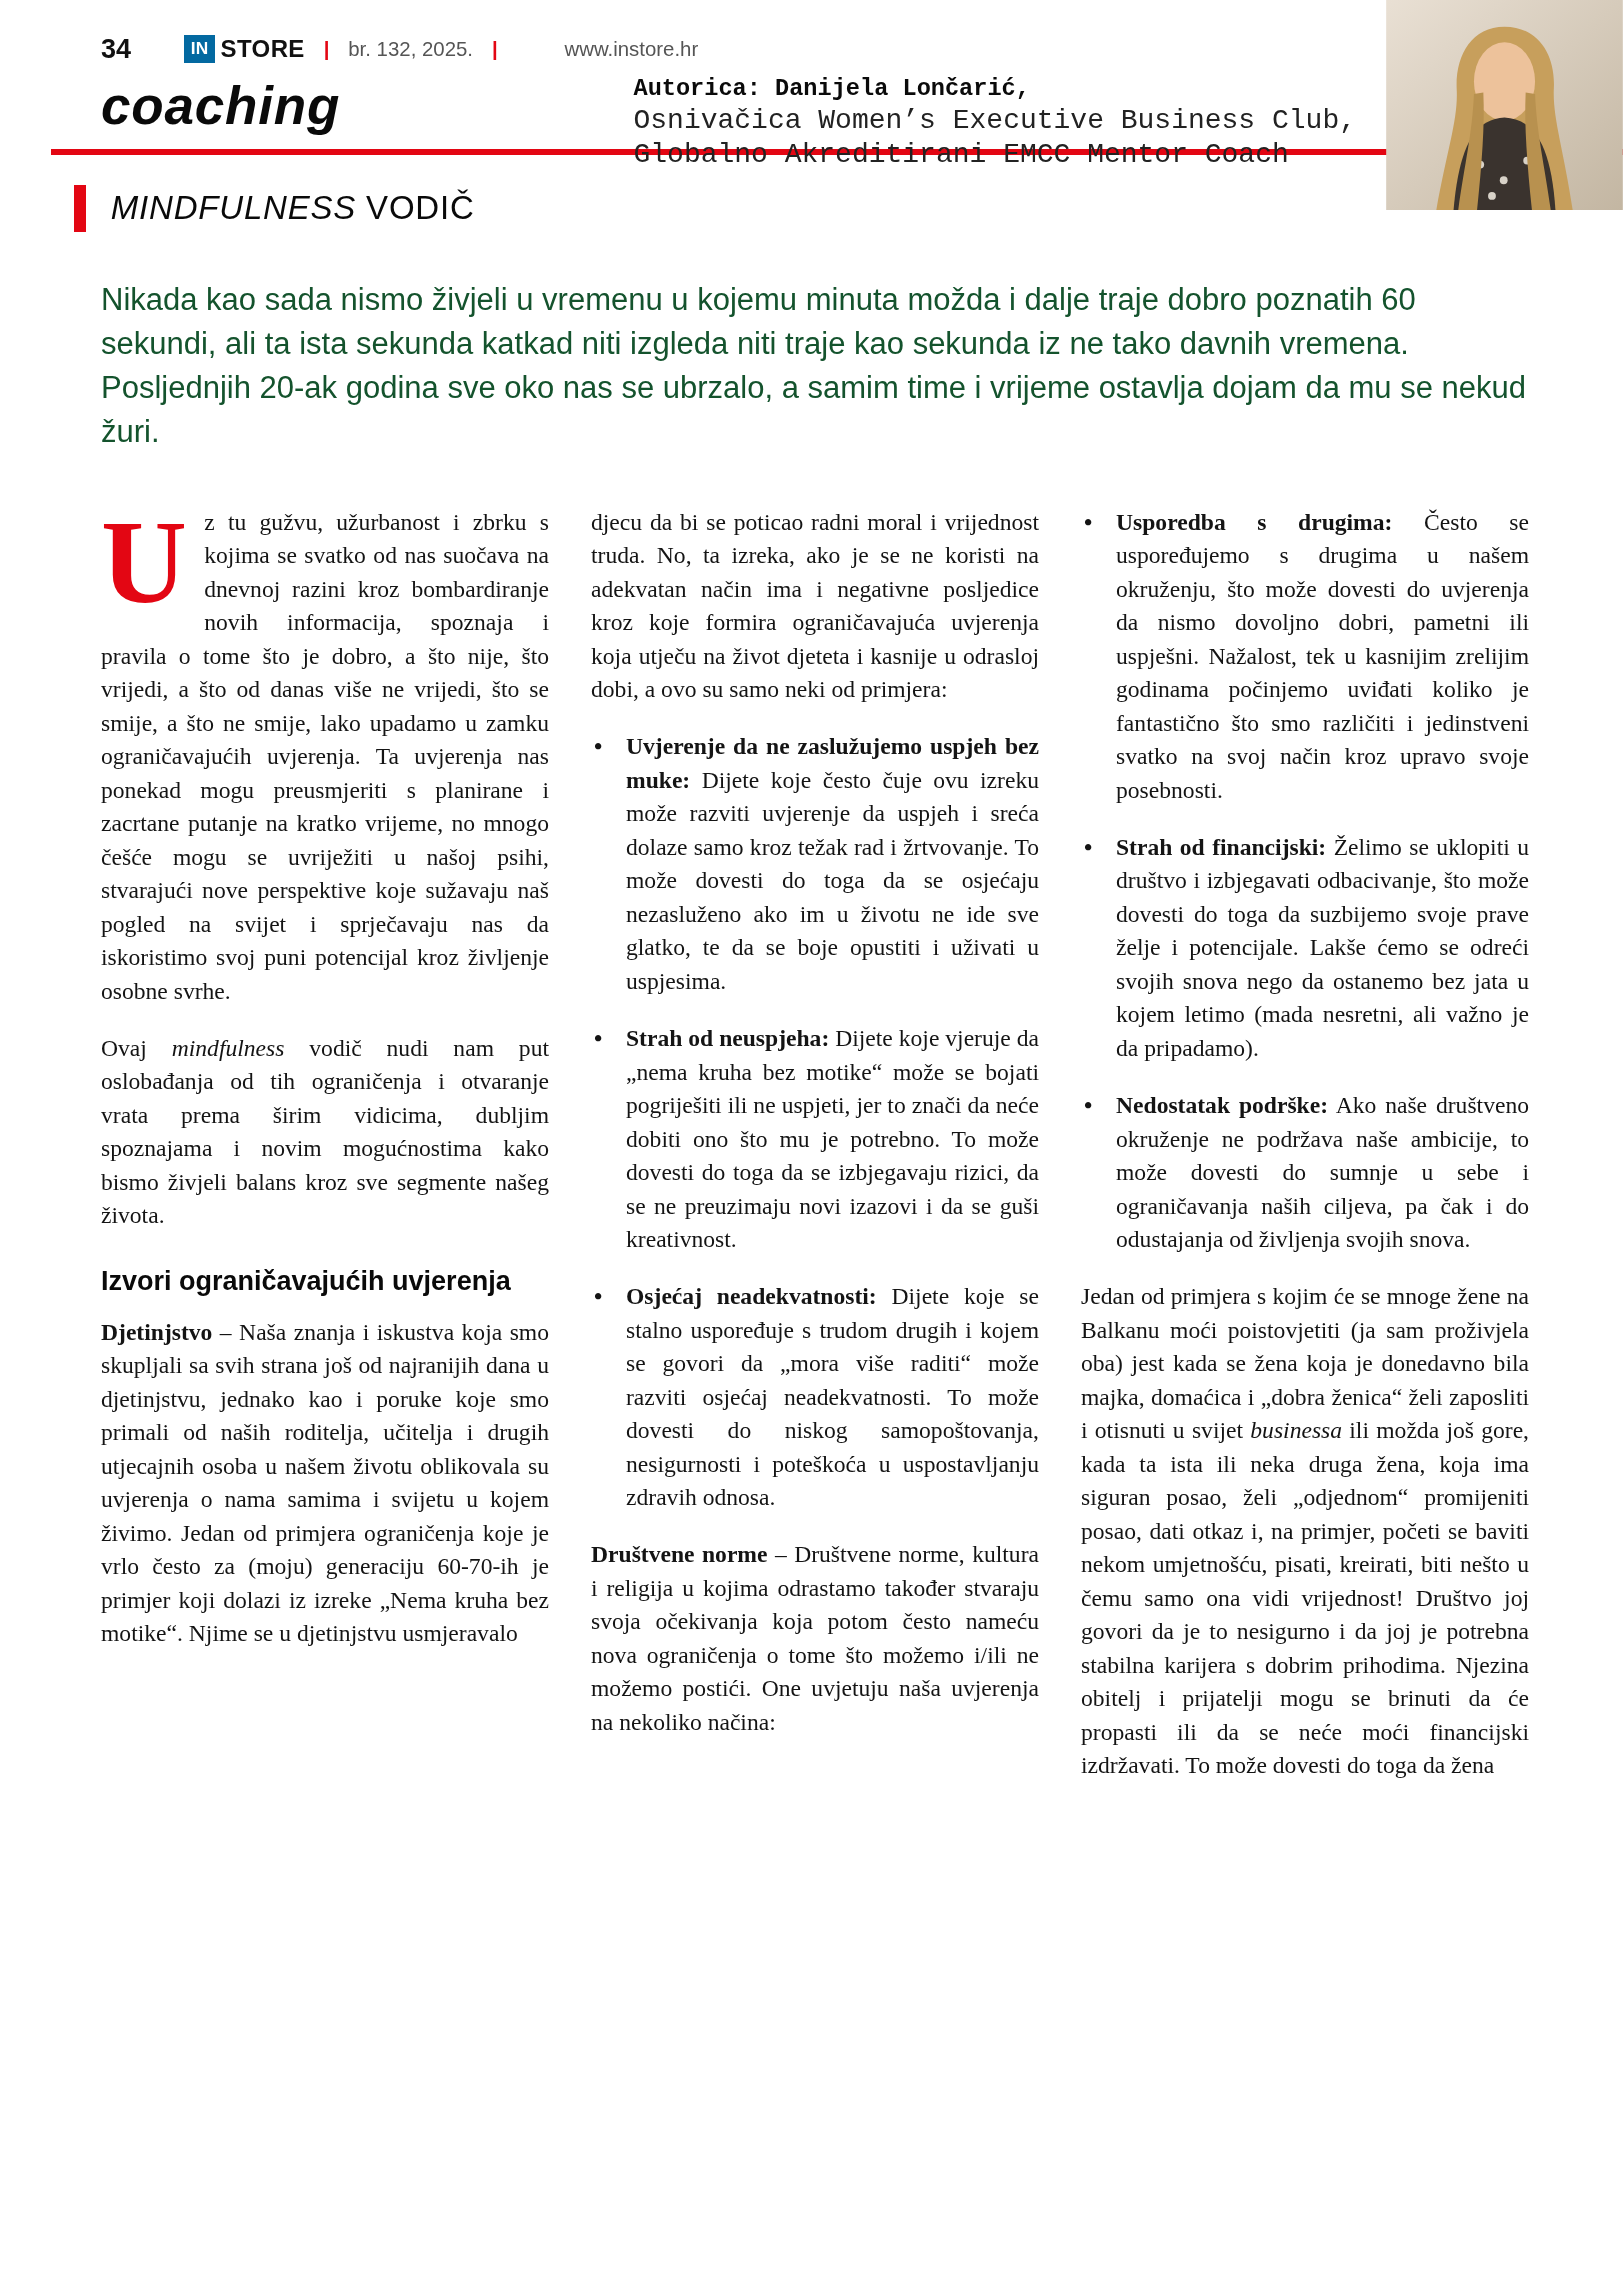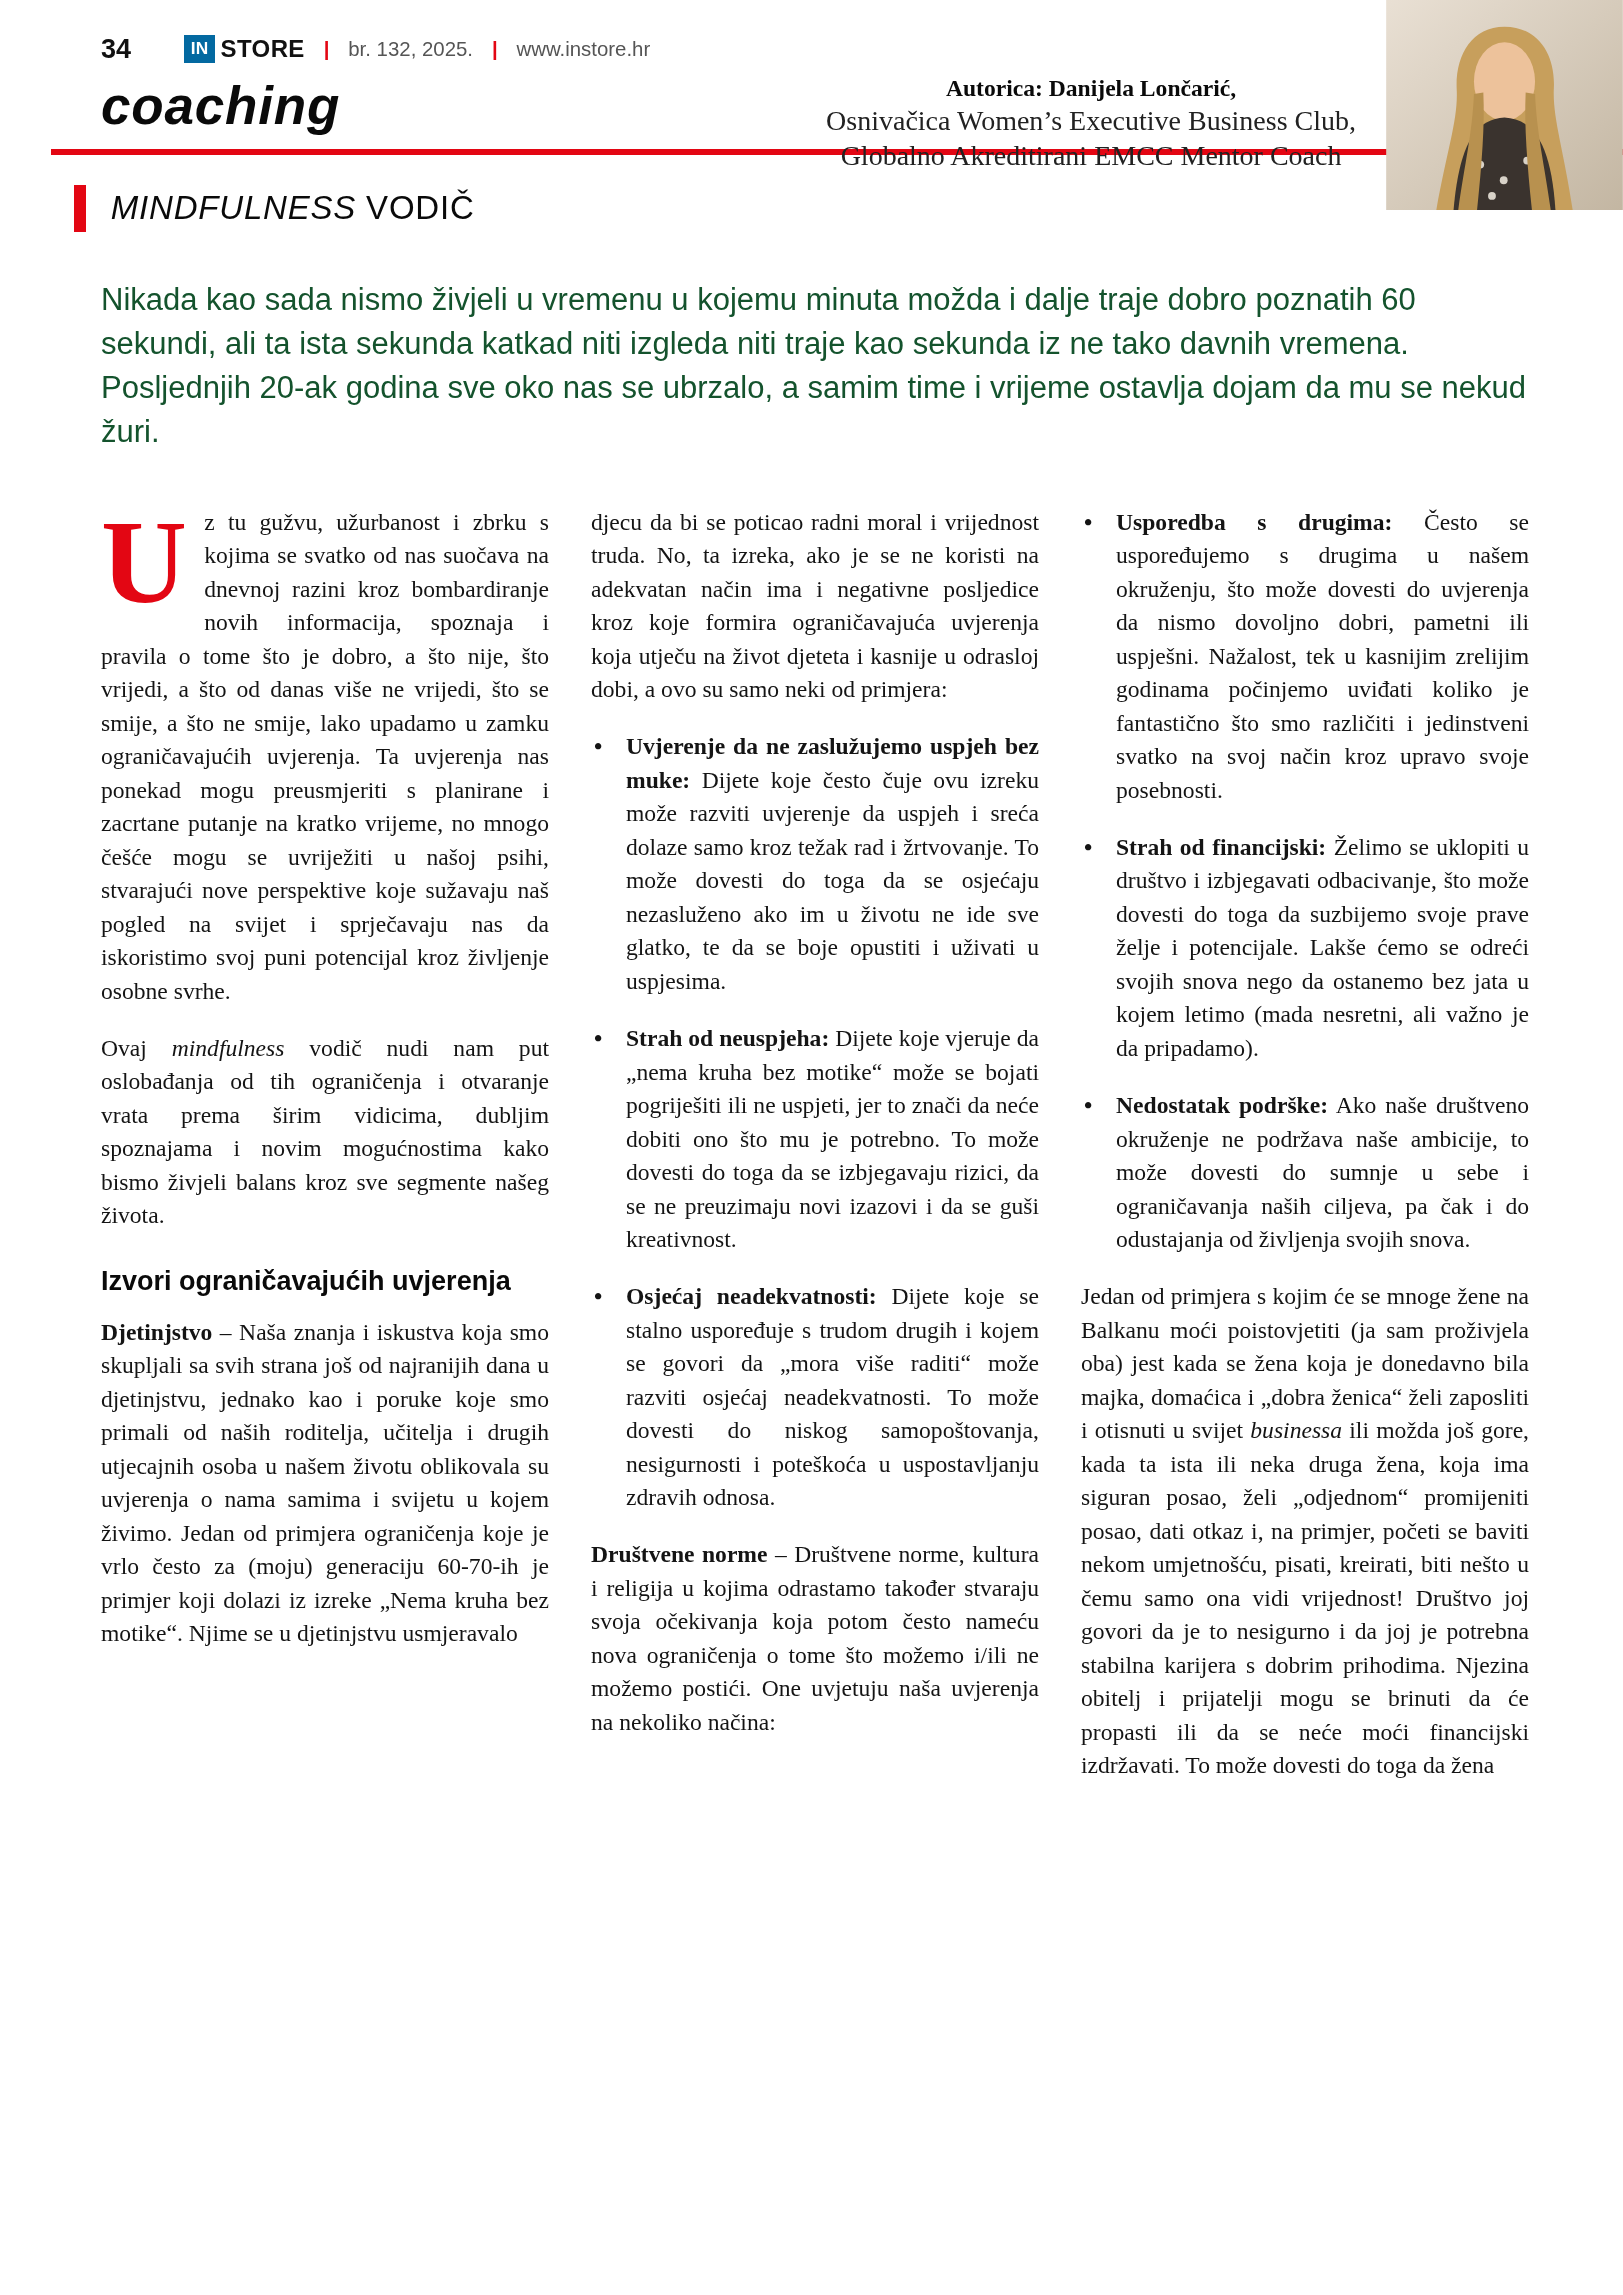--- a/index.html
+++ b/index.html
@@ -14,25 +14,25 @@
     overflow:hidden;
   }
   
   .masthead-row { display:flex; align-items:center; gap:17.3px; height:38px; }
   .page-num { font:700 27px "Liberation Sans", sans-serif; color:#111; }
   .logo { display:flex; align-items:center; gap:5.5px; margin-left:36px; }
   .logo-in { background:#0369a1; color:#fff; font:700 17.3px/1 "Liberation Sans", sans-serif; padding:5.5px 6.3px; letter-spacing:0.4px; }
   .logo-store { font:700 24px "Liberation Sans", sans-serif; letter-spacing:0.4px; color:#111; }
   .mast-sep { color:#e30613; font:700 20.4px "Liberation Sans", sans-serif; padding:0 1.6px; }
   .issue { font:20.4px "Liberation Sans", sans-serif; color:#555; }
-  .site { font:20.4px "Liberation Sans", sans-serif; color:#555; text-decoration:none; }
+  .site { font:20.4px "Liberation Sans", sans-serif; color:#555; text-decoration:none;margin-left:48px; }
   .section-title { font:italic 700 53px/1 "Liberation Sans", sans-serif; letter-spacing:0.8px; margin-top:11px; color:#0a0a0a; }
   .red-rule { height:5.5px; background:#e30613; margin:17.3px -94px 0 -50px; }
   
-  .author { position:absolute; top:75px; right:267px; text-align:center; font-family:Liberation Serif, serif; }
+  .author { position:absolute; top:75px; right:267px; text-align:left; font-family:Liberation Mono, monospace; }
   .author-line1 { font-weight:700; font-size:23.6px; color:#0a0a0a; }
   .author-line2, .author-line3 { font-size:28px; color:#222; margin-top:3.1px; }
   .photo { position:absolute; top:0; right:0; width:237px; height:210px; overflow:hidden; z-index:5; }
   
   .kicker { display:flex; align-items:center; gap:25px; margin-top:30px; margin-left:-27px; }
   .kicker-bar { width:11.8px; height:47px; background:#e30613; }
   .kicker-text { font:400 33px "Liberation Sans", sans-serif; color:#0a0a0a; letter-spacing:0.8px; }
   .kicker-it { font-style:italic; }
   
   .headline { margin-top:36px; font:700 82px/1.18 "Liberation Sans", sans-serif; letter-spacing:-2.4px; color:#000; -webkit-text-stroke:1.6px #000; }

